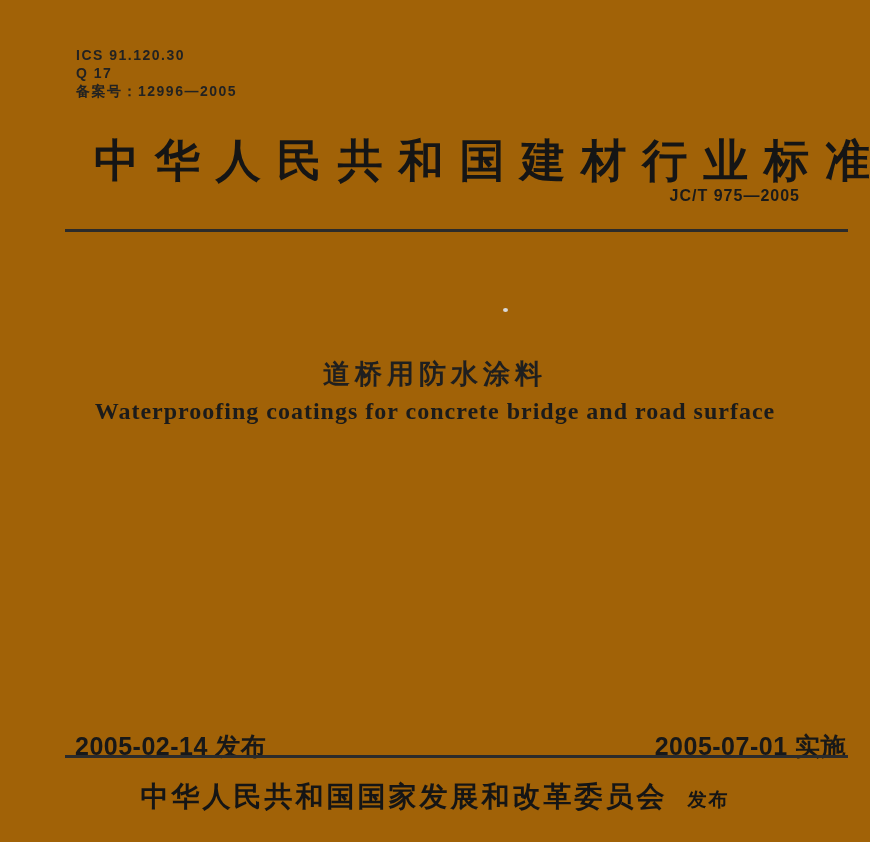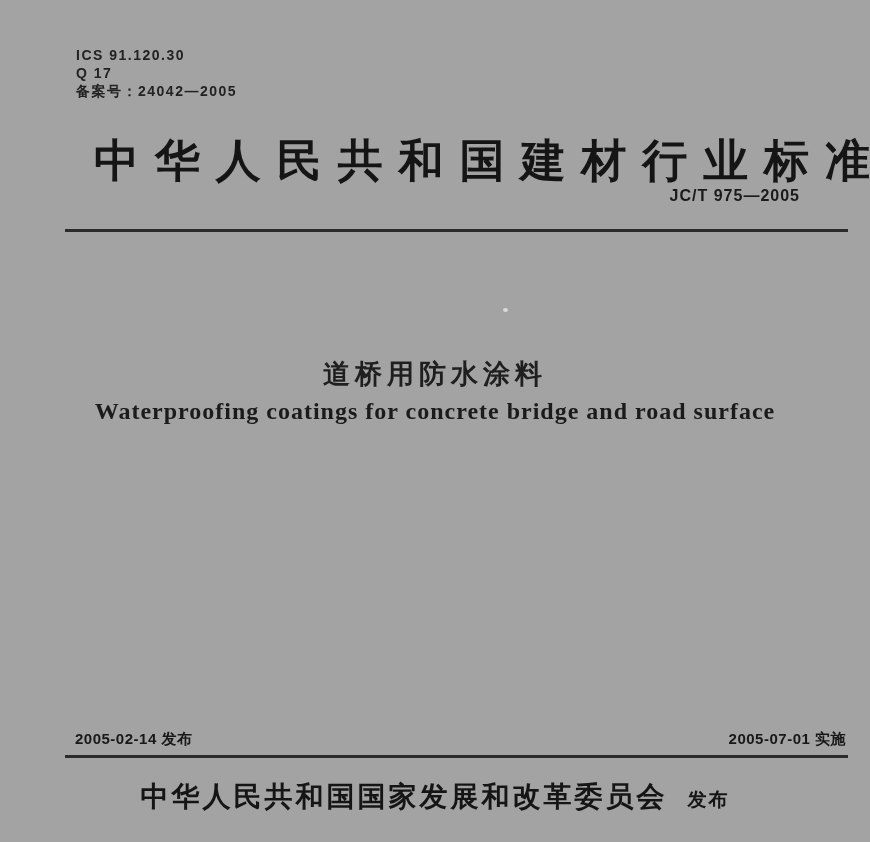--- a/index.html
+++ b/index.html
@@ -3,21 +3,21 @@
 <meta charset="utf-8">
 <style>
   * { margin: 0; padding: 0; box-sizing: border-box; }
   html, body { background: #ffffff; }
   body { font-family: "Liberation Sans", sans-serif; color: #1b1b1b; }
 
   .page {
     position: relative;
     width: 870px;
     height: 842px;
-    background: #a3a3a3;
+    background: #a16207;
     overflow: hidden;
     margin: 0 auto;
   }
 
   
   .ics-block {
     position: absolute;
     left: 76px;
     top: 46px;
     font-size: 14px;
@@ -112,21 +112,21 @@
   }
 
   .dates-row {
     position: absolute;
     top: 730px;
     left: 75px;
     right: 24px;
     display: flex;
     justify-content: space-between;
     align-items: baseline;
-    font-size: 15px;
+    font-size: 25px;
     font-weight: bold;
     letter-spacing: 0.5px;
     color: #181818;
   }
 
   .publisher-row {
     position: absolute;
     top: 778px;
     left: 0;
     width: 100%;
@@ -148,21 +148,21 @@
   }
 </style>
 </head>
 <body>
 
 <div class="page">
 
   <div class="ics-block">
     <div>ICS 91.120.30</div>
     <div>Q 17</div>
-    <div>备案号：24042—2005</div>
+    <div>备案号：12996—2005</div>
   </div>
 
 
   <div class="series-title">中华人民共和国建材行业标准</div>
 
   <div class="standard-number">JC/T 975—2005</div>
 
   <div class="rule rule-top"></div>
 
   <div class="scan-dot"></div>

